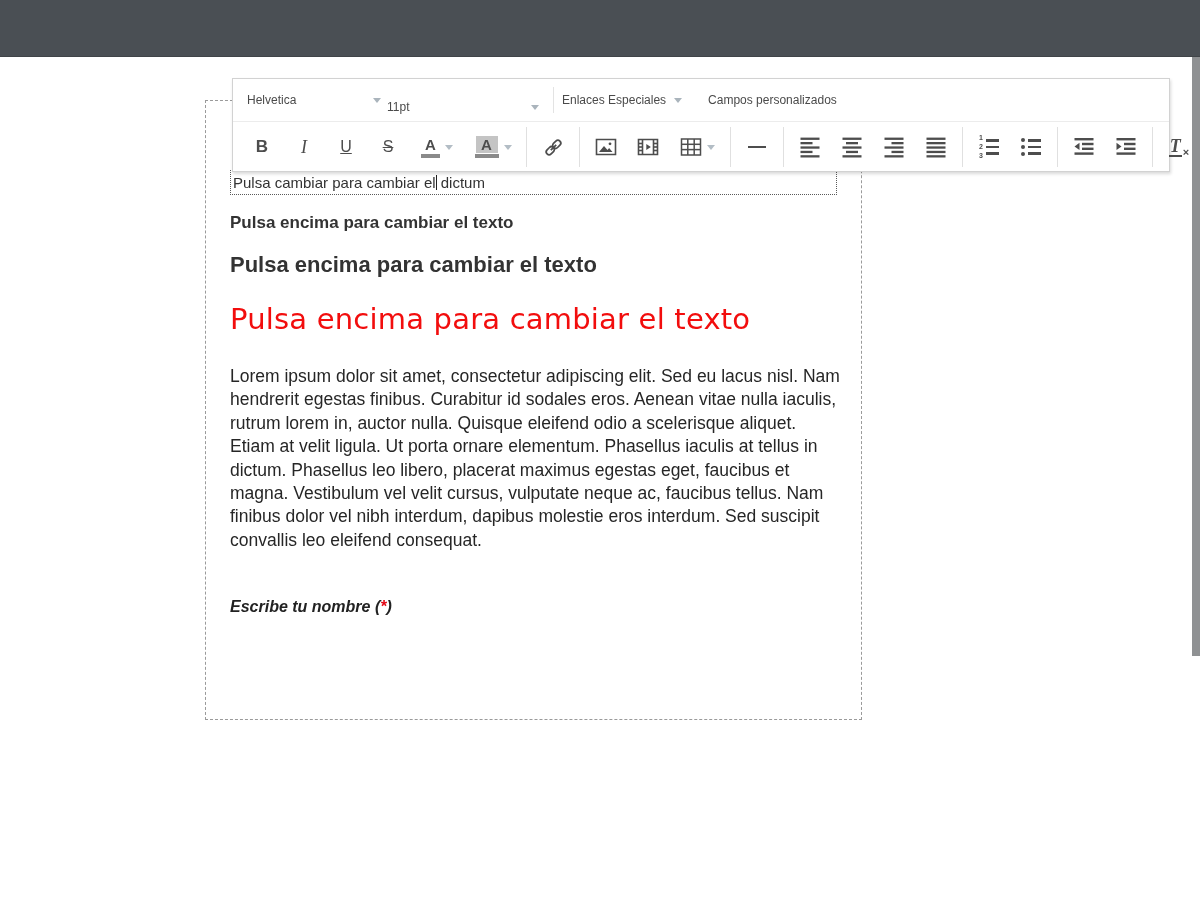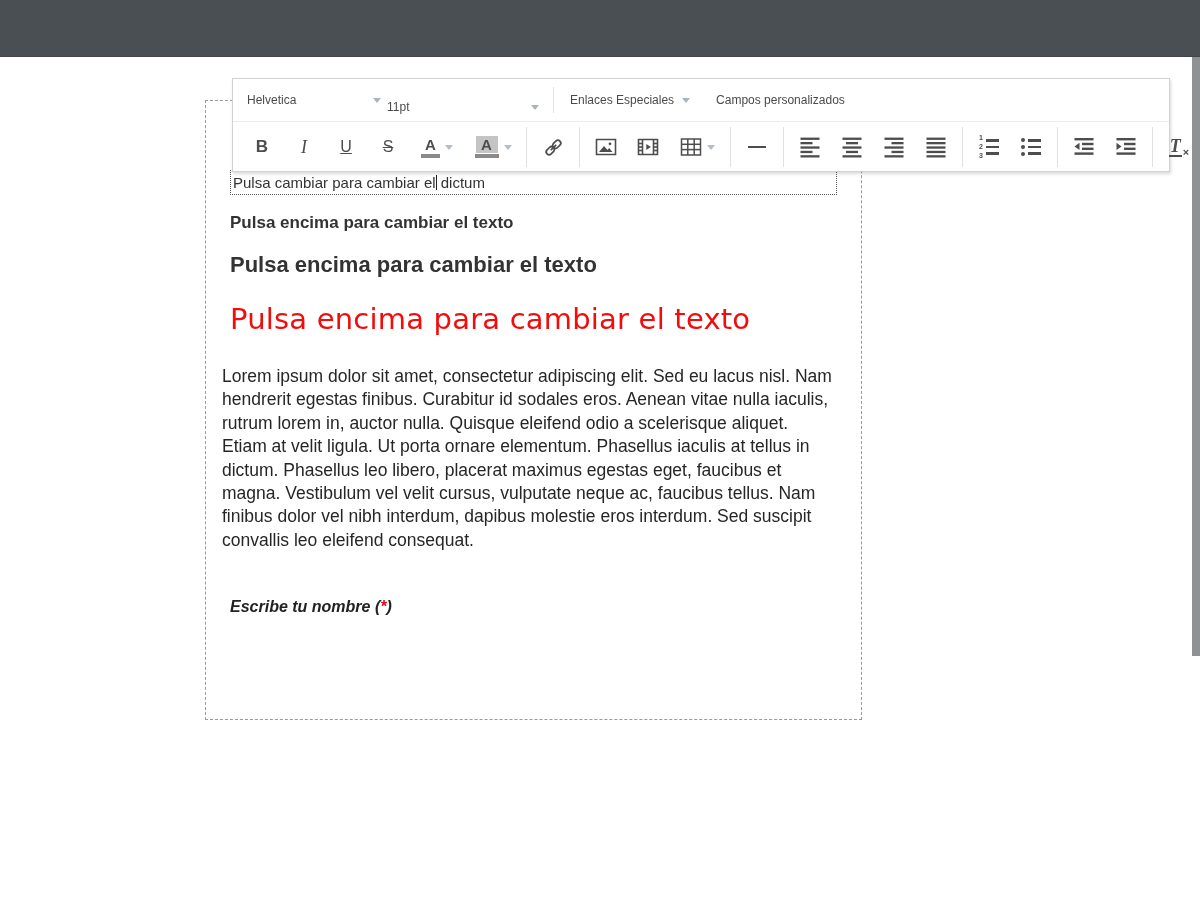--- a/index.html
+++ b/index.html
@@ -26,21 +26,21 @@
   .tb-row1 { height:43px; display:flex; align-items:center; padding-left:14px;
              border-bottom:1px solid #ececec; color:#4a4a4a; font-size:12px; }
   .tb-select { display:flex; align-items:center; justify-content:space-between;
                height:30px; cursor:pointer; }
   .tb-select .lbl { color:#4a4a4a; }
   .caret { width:0; height:0; border-left:4px solid transparent; border-right:4px solid transparent;
            border-top:5px solid #aab4bc; margin-left:8px; }
   .sel-font { width:140px; padding-right:6px; }
   .sel-size { width:158px; padding-right:6px;margin-top:14px; }
   .v-sep1 { width:1px; height:26px; background:#e3e3e3; margin:0 8px; }
-  .sel-links { margin-left:8px; }
+  .sel-links { margin-left:0; }
   .menu-campos { margin-left:26px; cursor:pointer; }
 
   .tb-row2 { height:50px; display:flex; align-items:center; padding-left:8px; }
   .tb-btn { width:34px; height:34px; display:flex; align-items:center; justify-content:center;
             margin:0 4px; cursor:pointer; border-radius:2px; color:#4d4d4d; flex:0 0 auto; }
   .v-sep2 { width:1px; height:40px; background:#e0e0e0; margin:0 5px; flex:0 0 auto; }
 
   .g-bold { font-weight:bold; font-size:17px; }
   .g-italic { font-family:"Liberation Serif",serif; font-style:italic; font-size:18px; }
   .g-under { font-size:16px; text-decoration:underline; }
@@ -79,21 +79,21 @@
                vertical-align:-2px; }
 
   .h-small { position:absolute; left:24px; top:112px; font-size:17px; font-weight:bold;
              color:#333; cursor:pointer; }
   .h-med   { position:absolute; left:24px; top:151px; font-size:22px; font-weight:bold;
              color:#333; cursor:pointer; }
   .h-red   { position:absolute; left:24px; top:201px; font-size:29px; font-weight:500;
              font-family:"DejaVu Sans",sans-serif; color:#f20d0d; cursor:pointer;
              letter-spacing:.2px; }
 
-  .paragraph { position:absolute; left:16px; top:264px; width:612px; font-size:17.5px;
+  .paragraph { position:absolute; left:24px; top:264px; width:612px; font-size:17.5px;
                line-height:23.4px; color:#262626; cursor:pointer; }
 
   .field-label { position:absolute; left:24px; top:497px; font-size:16px; font-weight:bold;
                  color:#222;font-style:italic; }
   .field-label .req { color:#e20613; }
 
   .empty-field { position:absolute; left:24px; top:528px; width:602px; height:45px;
                  border:1px solid #cccccc; border-radius:4px; background:#fff;
                  font-size:17px; color:#444; padding:0 13px;
                  font-family:"Liberation Sans",sans-serif; outline:none; }

